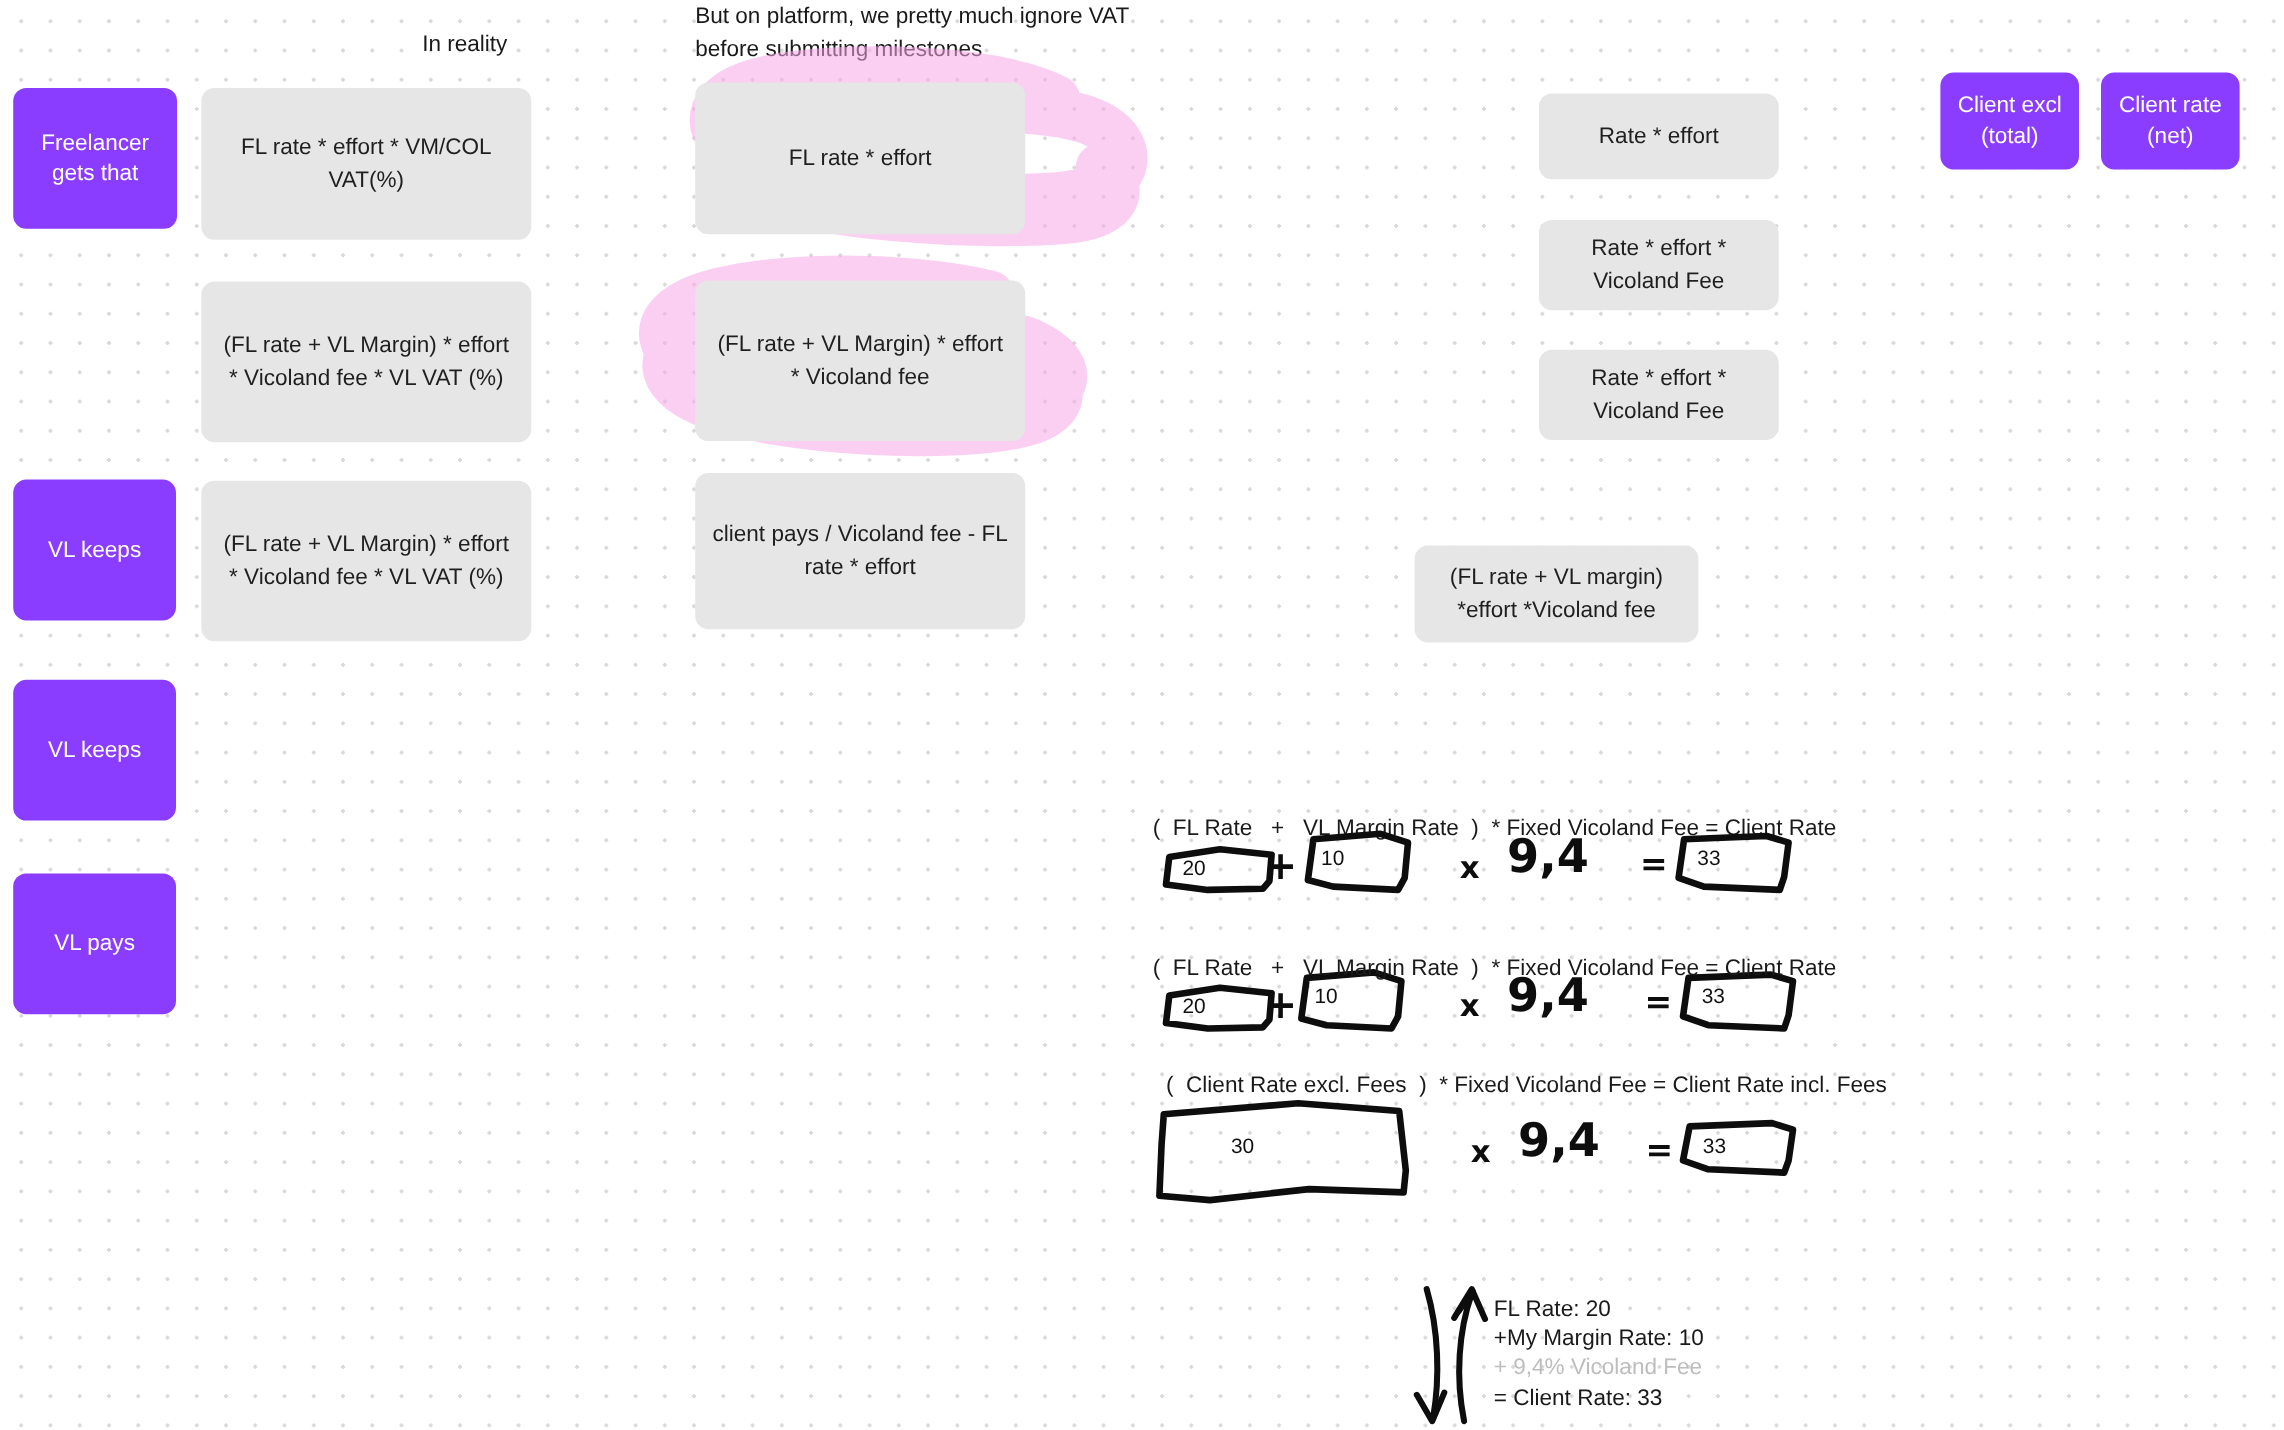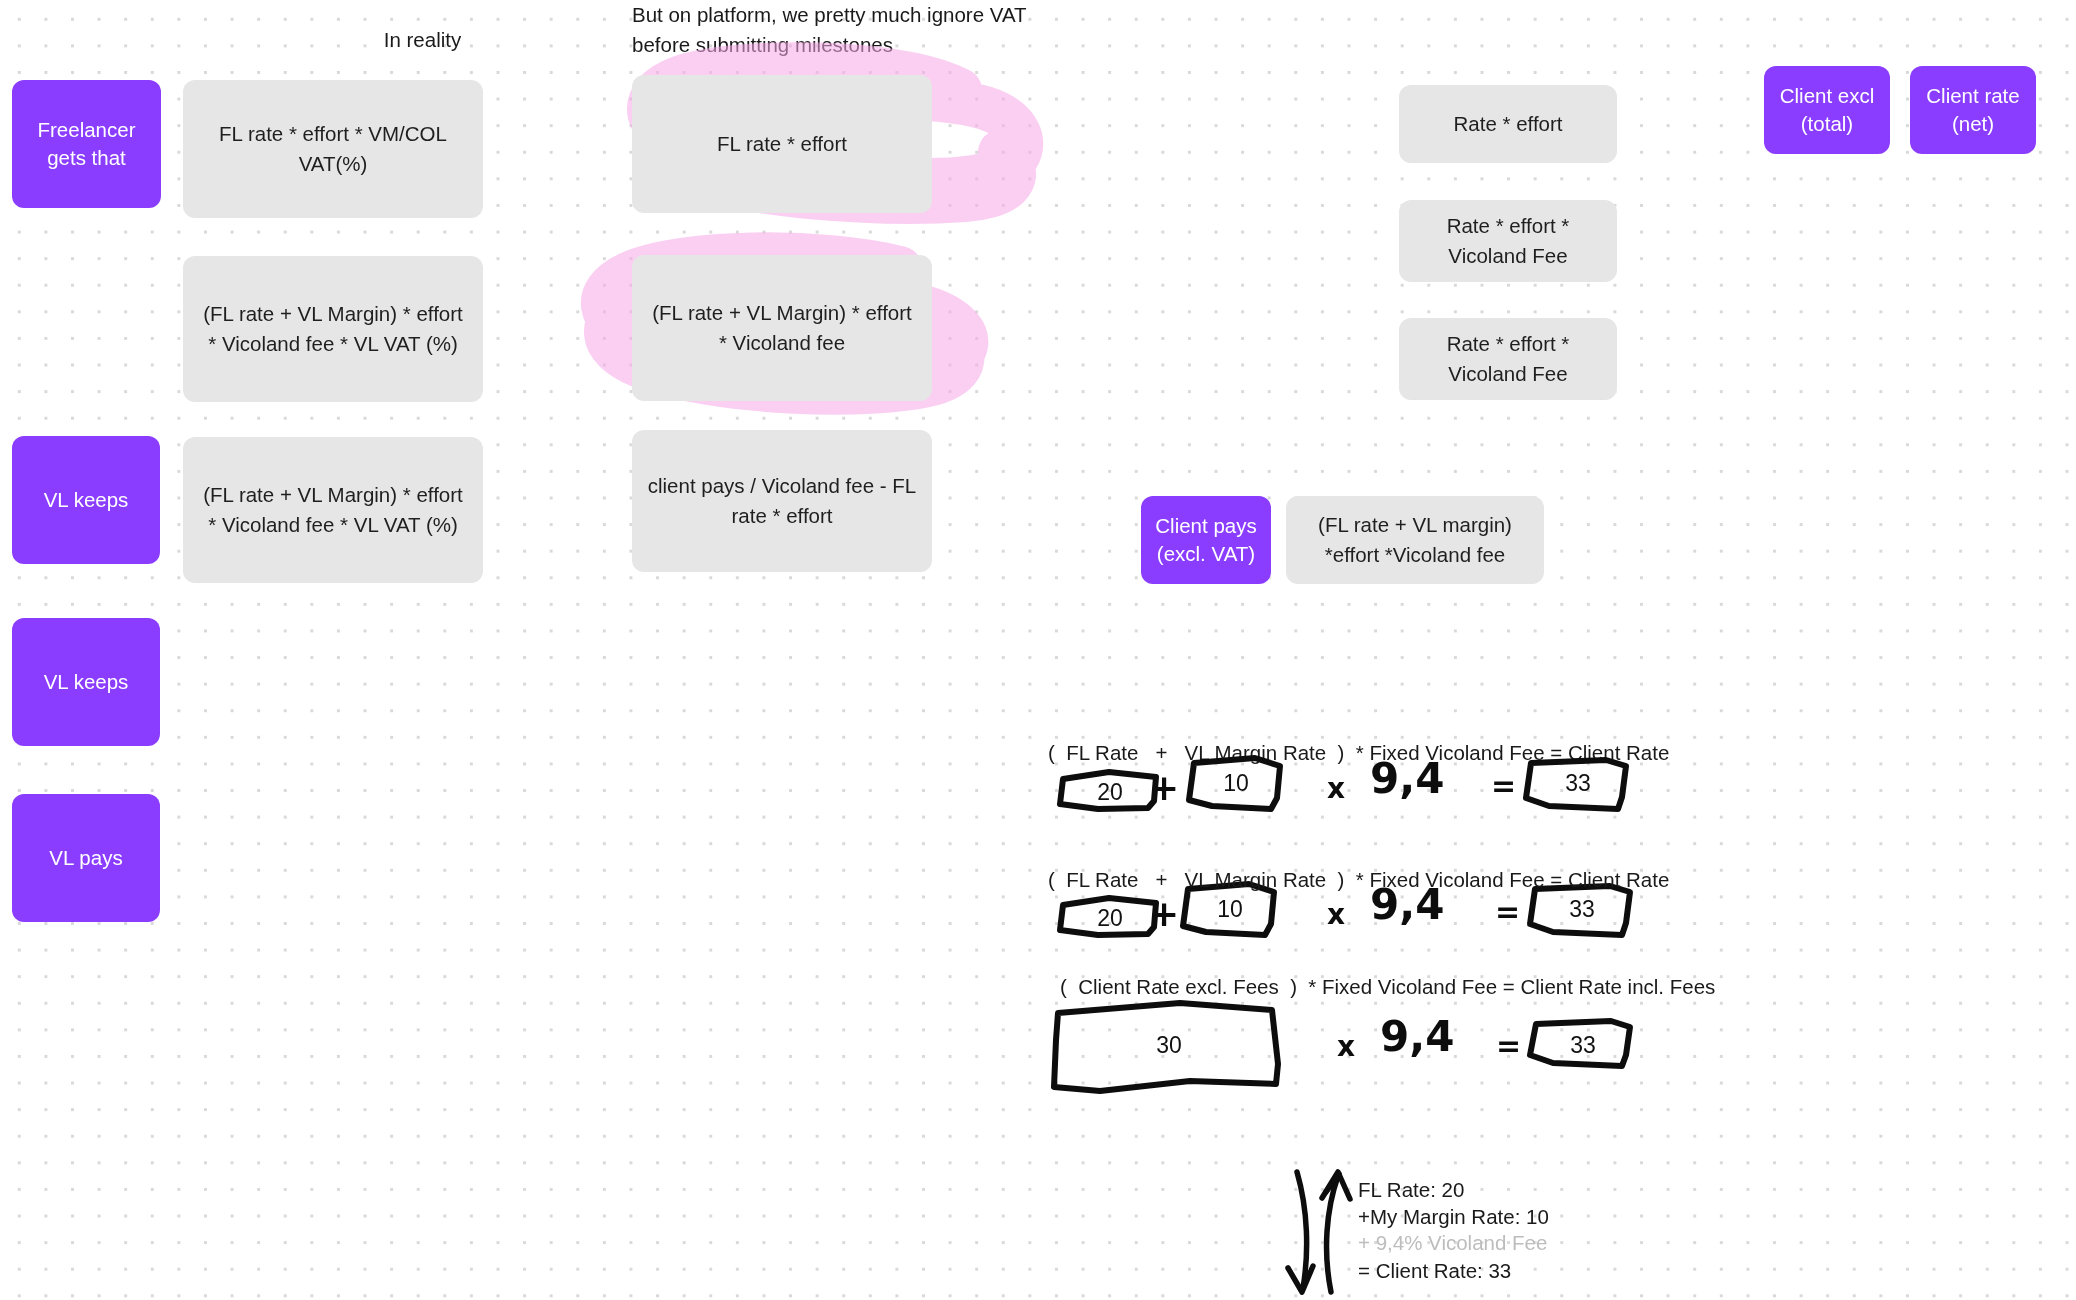--- a/index.html
+++ b/index.html
@@ -61,23 +61,23 @@
 
   
   .formula-caption {
     position: absolute;
     font-size: 20.5px;
     color: #1a1a1a;
     white-space: pre;
   }
   .hand-val {
     position: absolute;
-    font-size: 23px;
+    font-size: 19px;
     color: #111111;
-    text-align: center;
+    text-align: left;
     white-space: nowrap;
   }
   .hand-glyph {
     position: absolute;
     font-family: "DejaVu Sans", sans-serif;
     font-weight: 700;
     color: #0d0d0d;
     white-space: nowrap;
   }
 
@@ -137,22 +137,20 @@
   <div class="node gray-box" style="left:1399px; top:200px; width:218px; height:82px;">Rate * effort * Vicoland
 Fee</div>
   <div class="node gray-box" style="left:1399px; top:318px; width:218px; height:82px;">Rate * effort * Vicoland
 Fee</div>
 
   <div class="node purple-box" style="left:1764px; top:66px; width:126px; height:88px;">Client excl
 (total)</div>
   <div class="node purple-box" style="left:1910px; top:66px; width:126px; height:88px;">Client rate
 (net)</div>
 
-  <div class="node purple-box" style="left:1141px; top:496px; width:130px; height:88px;">Client pays
-(excl. VAT)</div>
   <div class="node gray-box" style="left:1286px; top:496px; width:258px; height:88px;">(FL rate + VL margin)
 *effort *Vicoland fee</div>
 
   <div class="formula-caption" style="left:1048px; top:741px;">(  FL Rate   +   VL Margin Rate  )  * Fixed Vicoland Fee = Client Rate</div>
 
   <svg class="pink-layer" viewBox="0 0 2076 1300" xmlns="http://www.w3.org/2000/svg">
     <g fill="none" stroke="#0d0d0d" stroke-width="6" stroke-linecap="round" stroke-linejoin="round">
 
       <path d="M 1063 779 L 1109 772 L 1156 777 L 1154 801 L 1148 808 L 1098 809 L 1060 804 L 1063 779 Z"></path>
 

